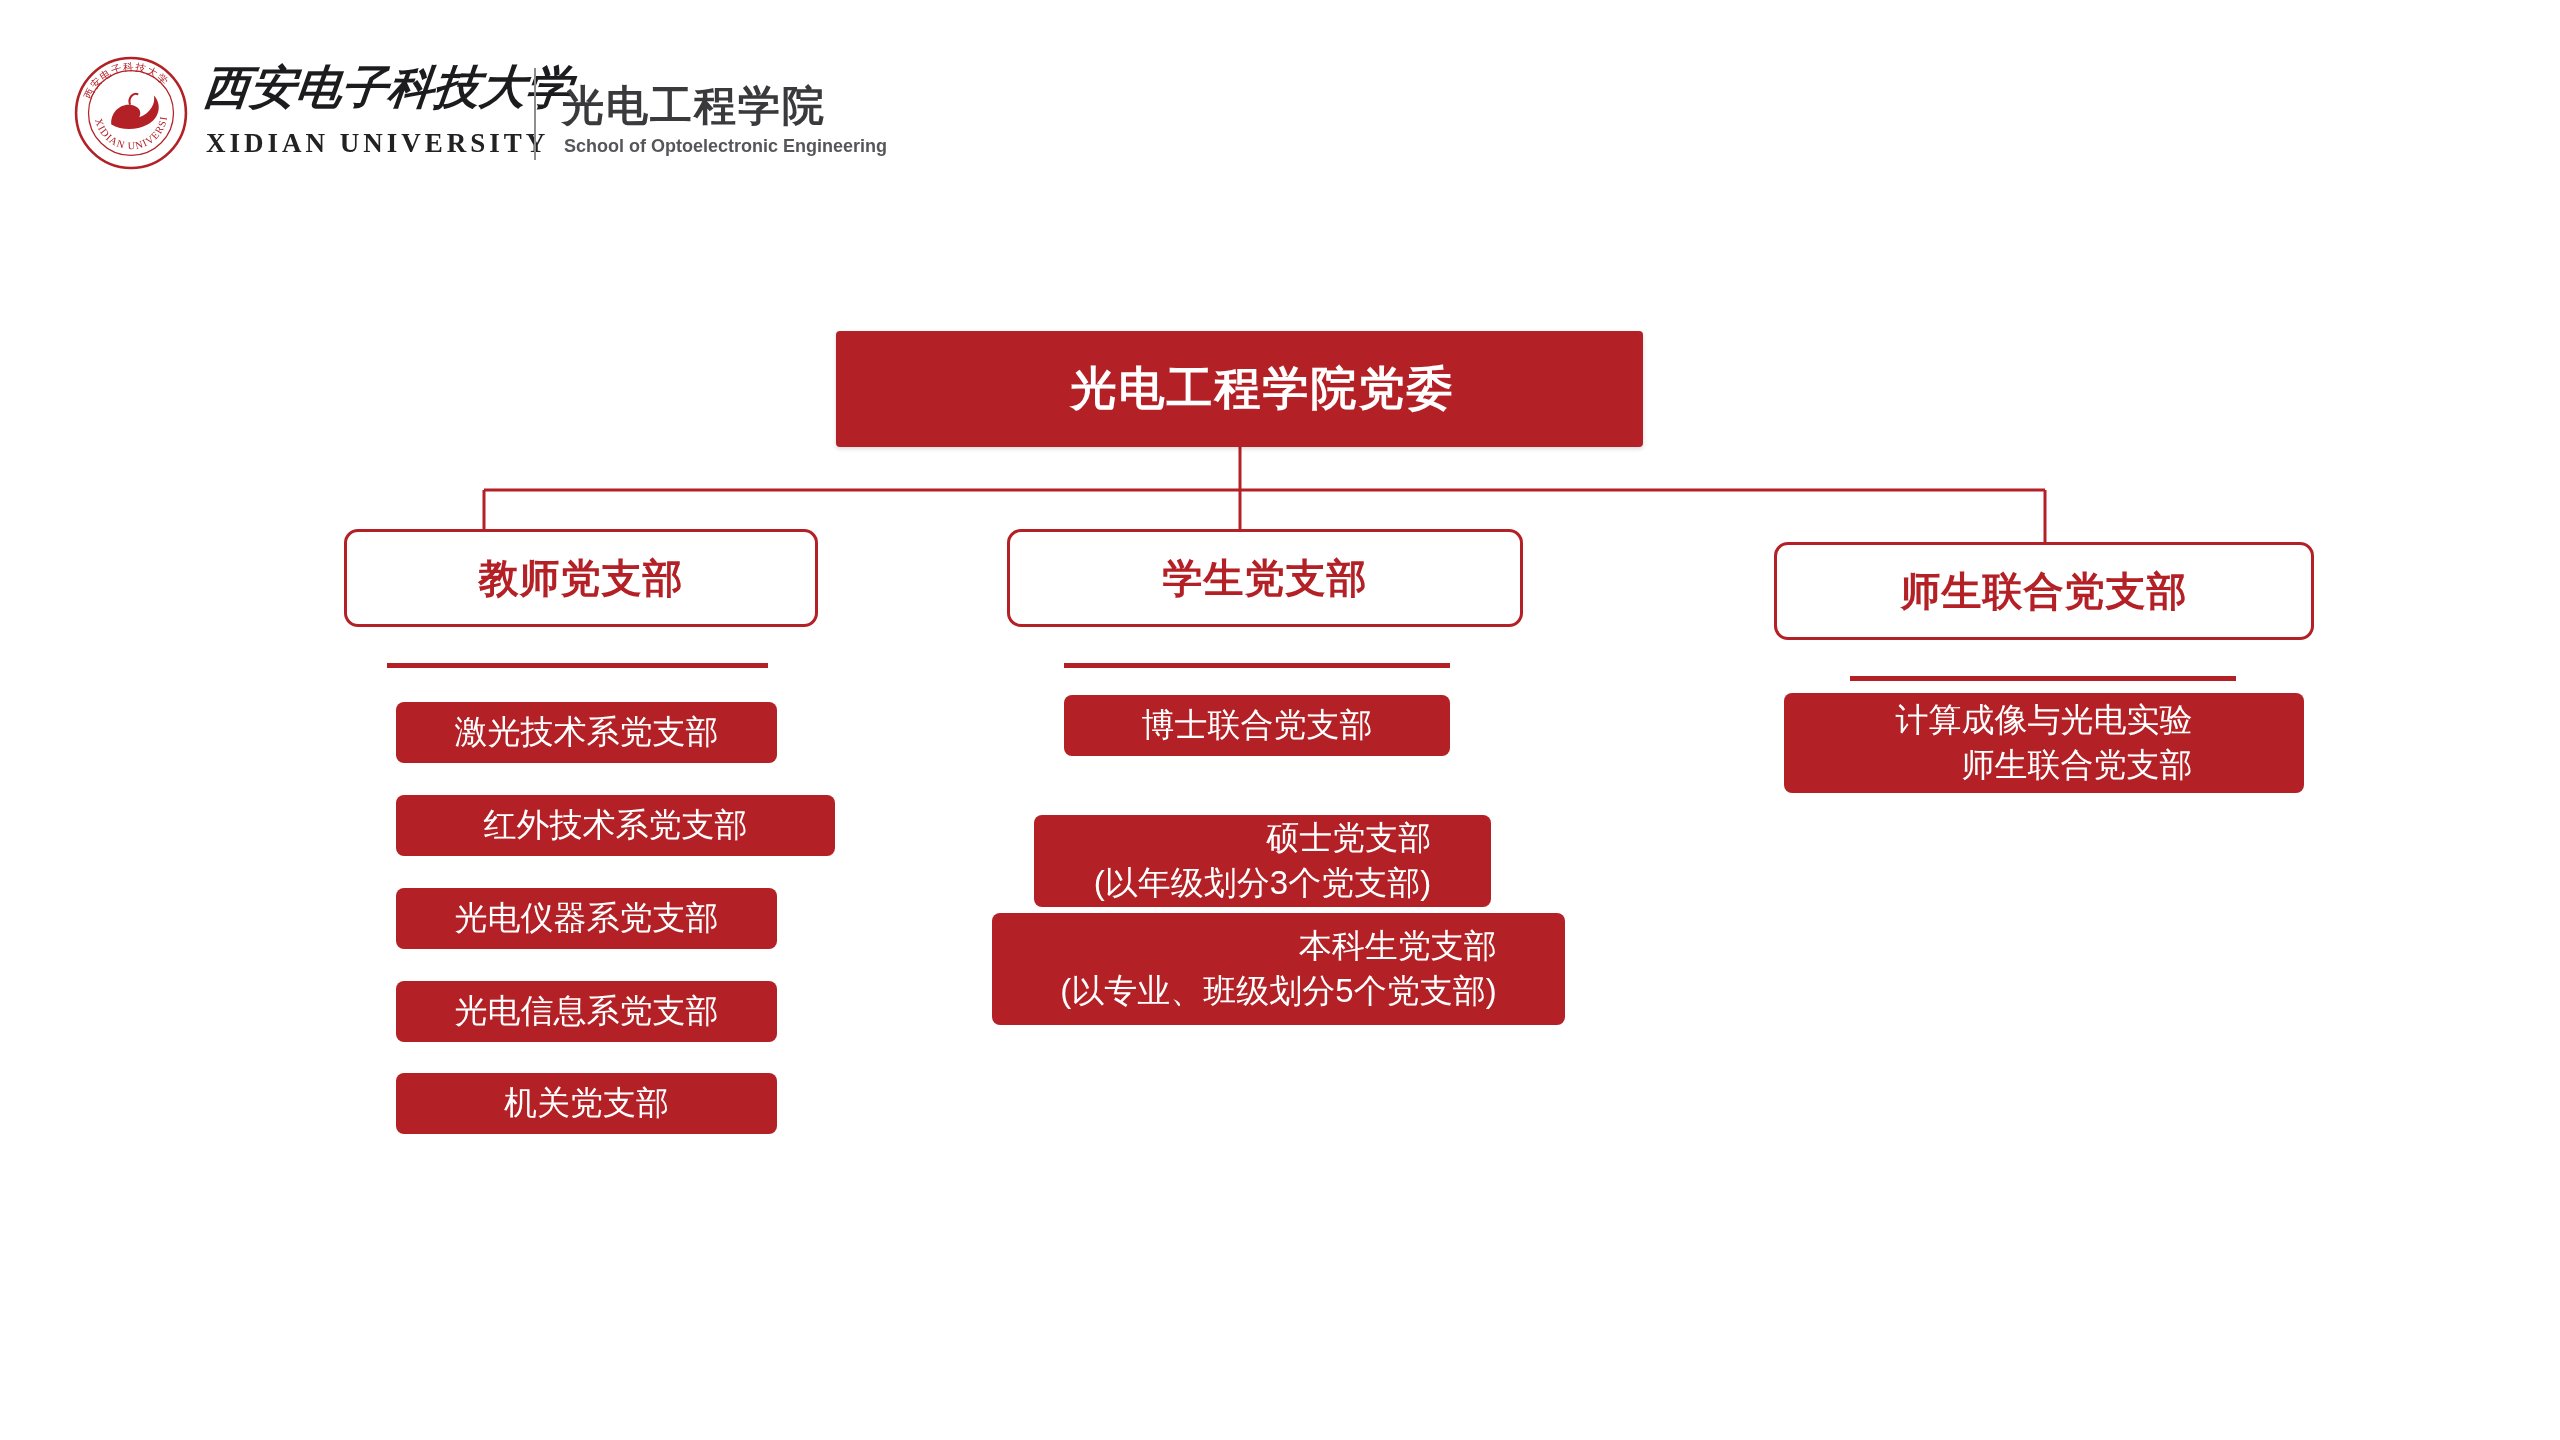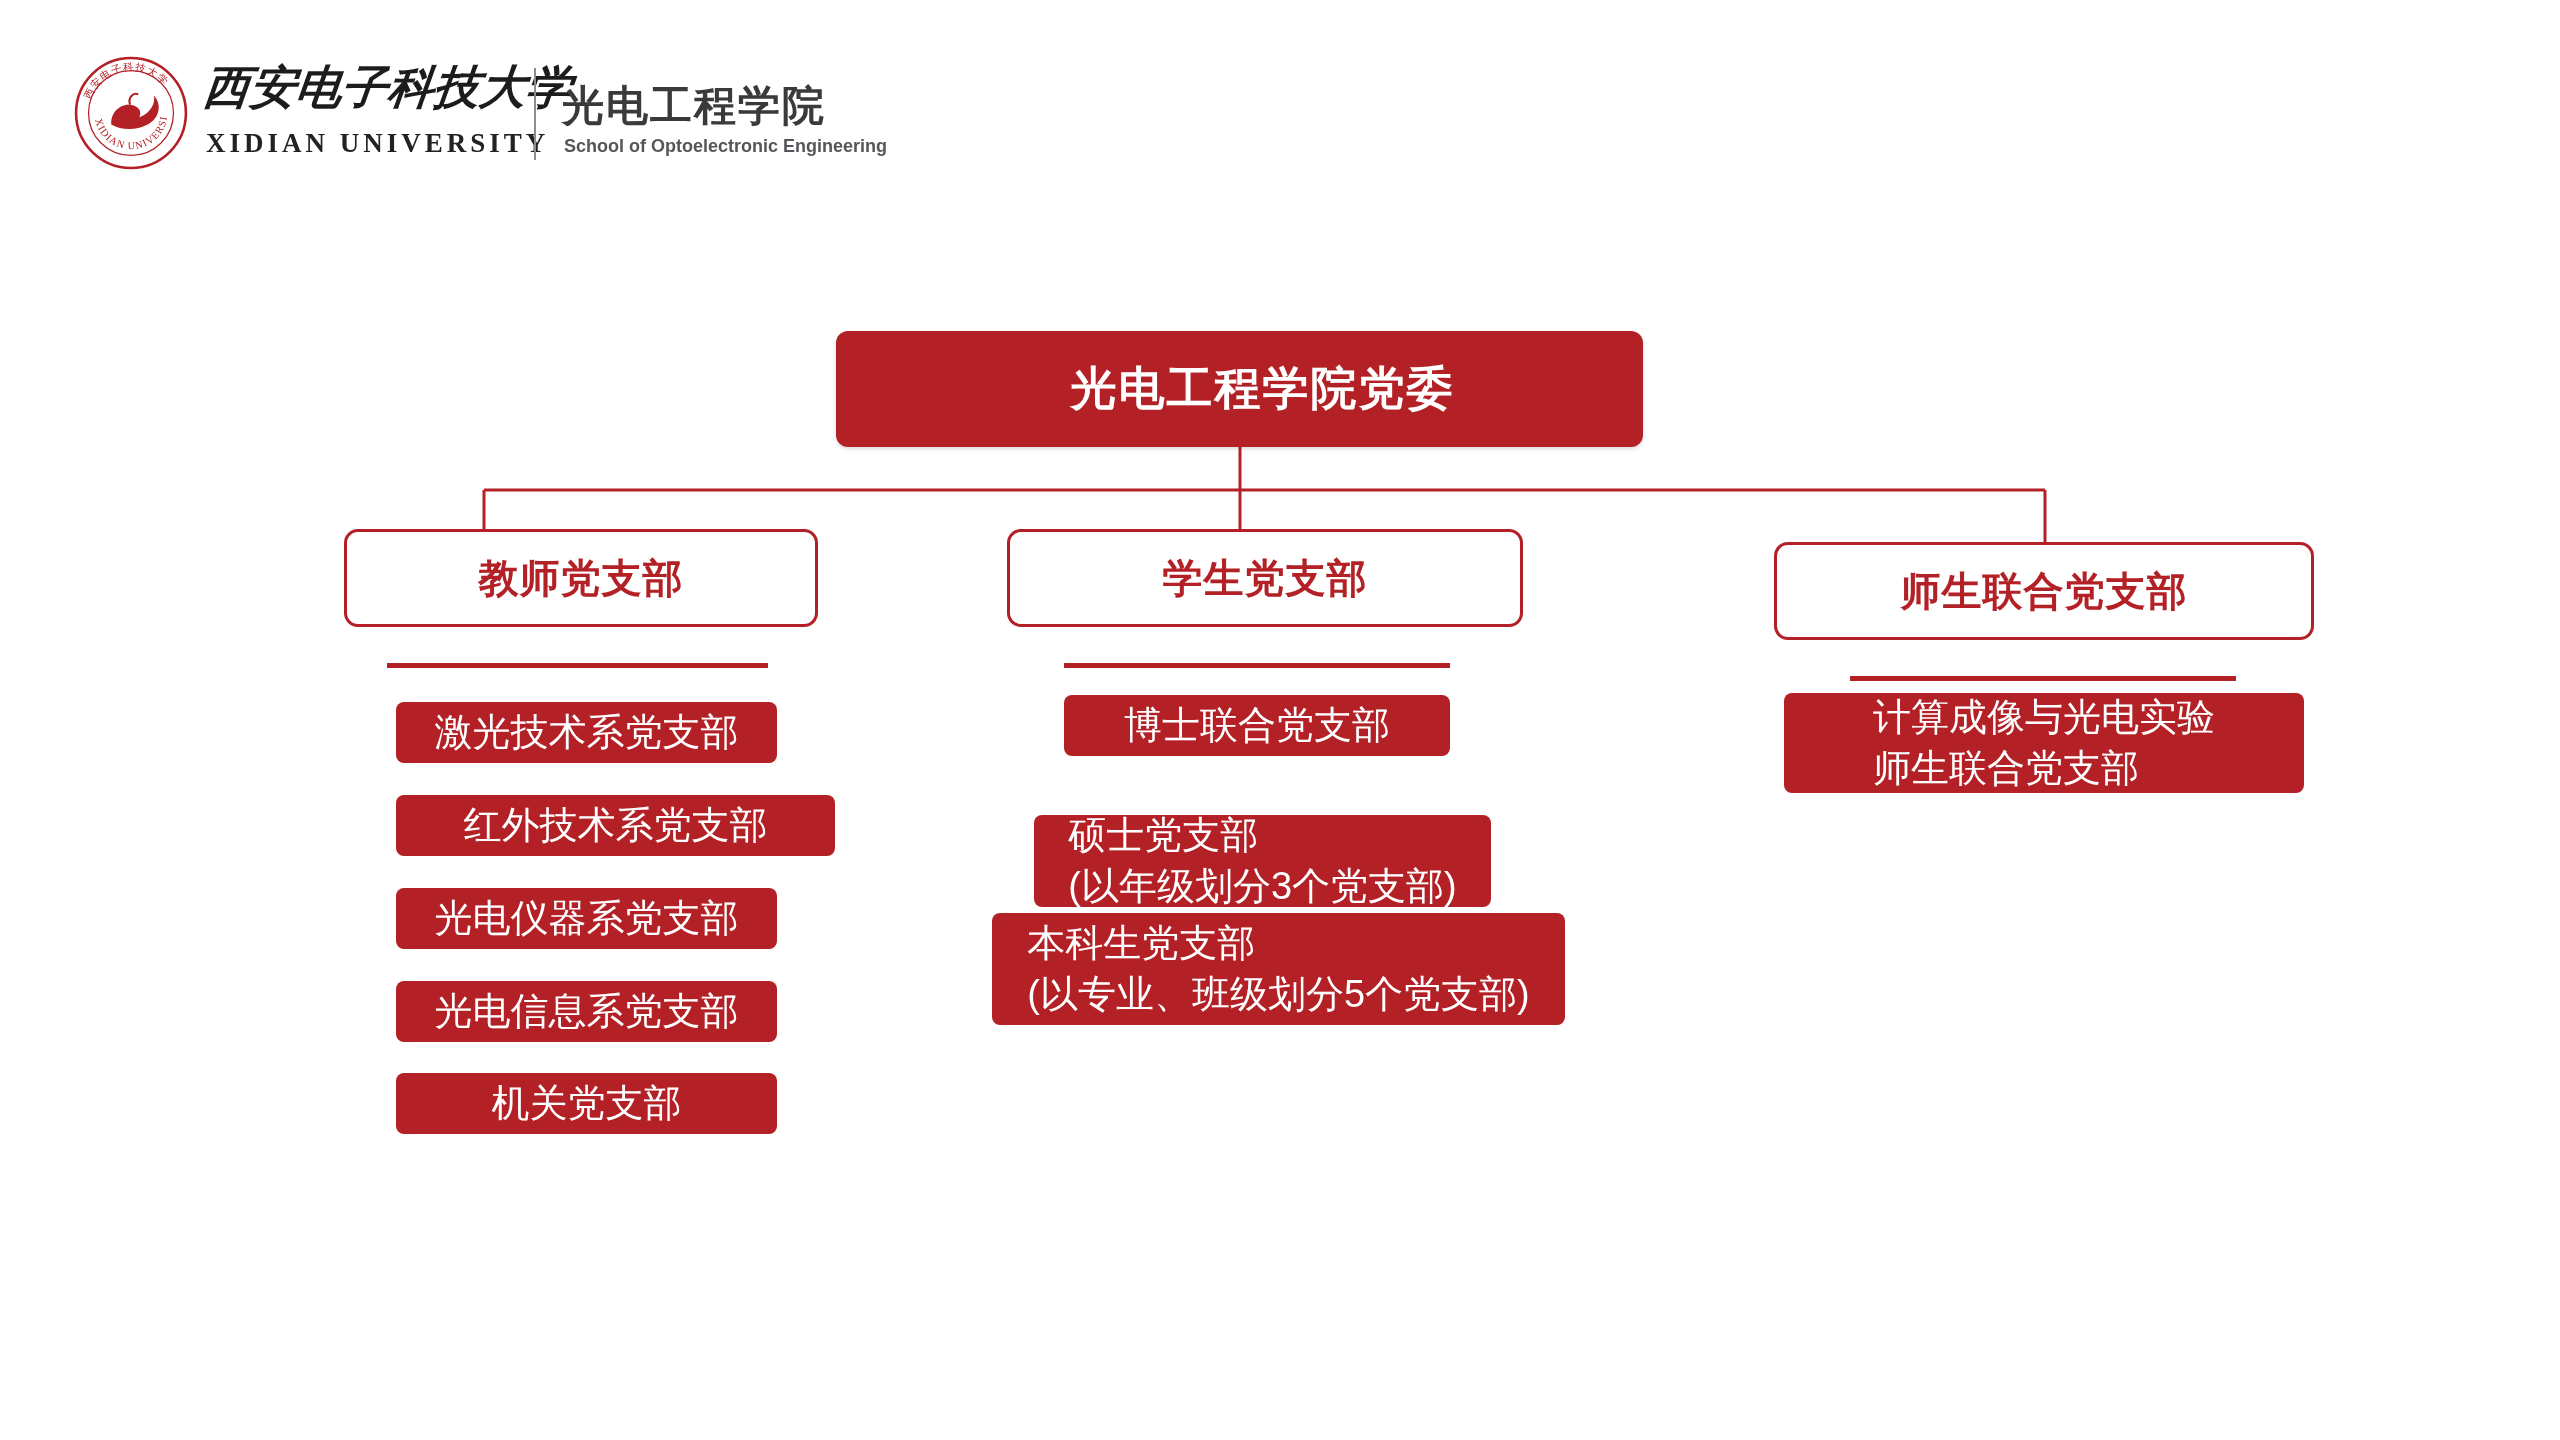--- a/index.html
+++ b/index.html
@@ -36,34 +36,34 @@
     position:absolute; left:564px; top:136px;
     font-size:18px; font-weight:bold; color:#56565a; white-space:nowrap;
   }
 
   
   .connectors { position:absolute; left:0; top:0; width:2560px; height:1440px; }
   .connectors path { stroke:var(--primary); stroke-width:3; fill:none; }
 
   .root-box {
     position:absolute; background:var(--primary); color:#ffffff;
-    border-radius:12px; font-weight:bold; font-size:46px; letter-spacing:2px;
+    border-radius:4px; font-weight:bold; font-size:46px; letter-spacing:2px;
     display:flex; align-items:center; justify-content:center;
     box-shadow:0 2px 4px rgba(0,0,0,0.15);
     padding-left:46px;
   }
   .branch {
     position:absolute; background:#ffffff; border:3px solid var(--primary);
     border-radius:14px; color:var(--primary); font-weight:bold; font-size:40px;
     letter-spacing:1px; display:flex; align-items:center; justify-content:center;
   }
   .bar { position:absolute; height:5px; background:var(--primary); }
   .leaf {
     position:absolute; background:var(--primary); color:#ffffff;
-    border-radius:8px; font-size:38px; line-height:1.35; text-align:left;
+    border-radius:8px; font-size:33px; line-height:1.35; text-align:right;
     display:flex; align-items:center; justify-content:center; white-space:pre-line;
   }
 </style>
 </head>
 <body>
 
 <div class="page">
 
   <div class="header">
 

